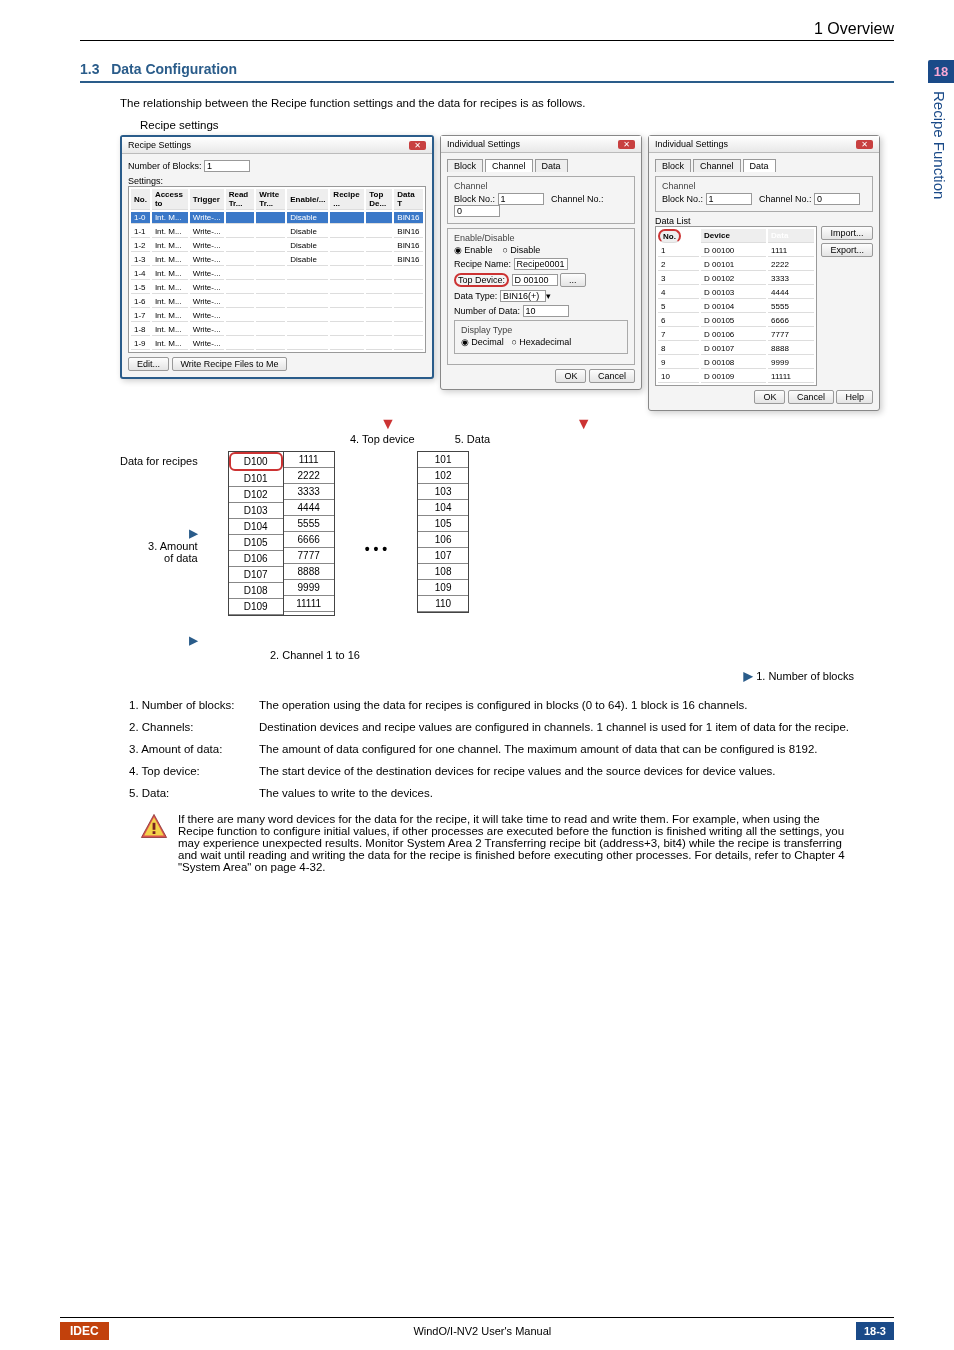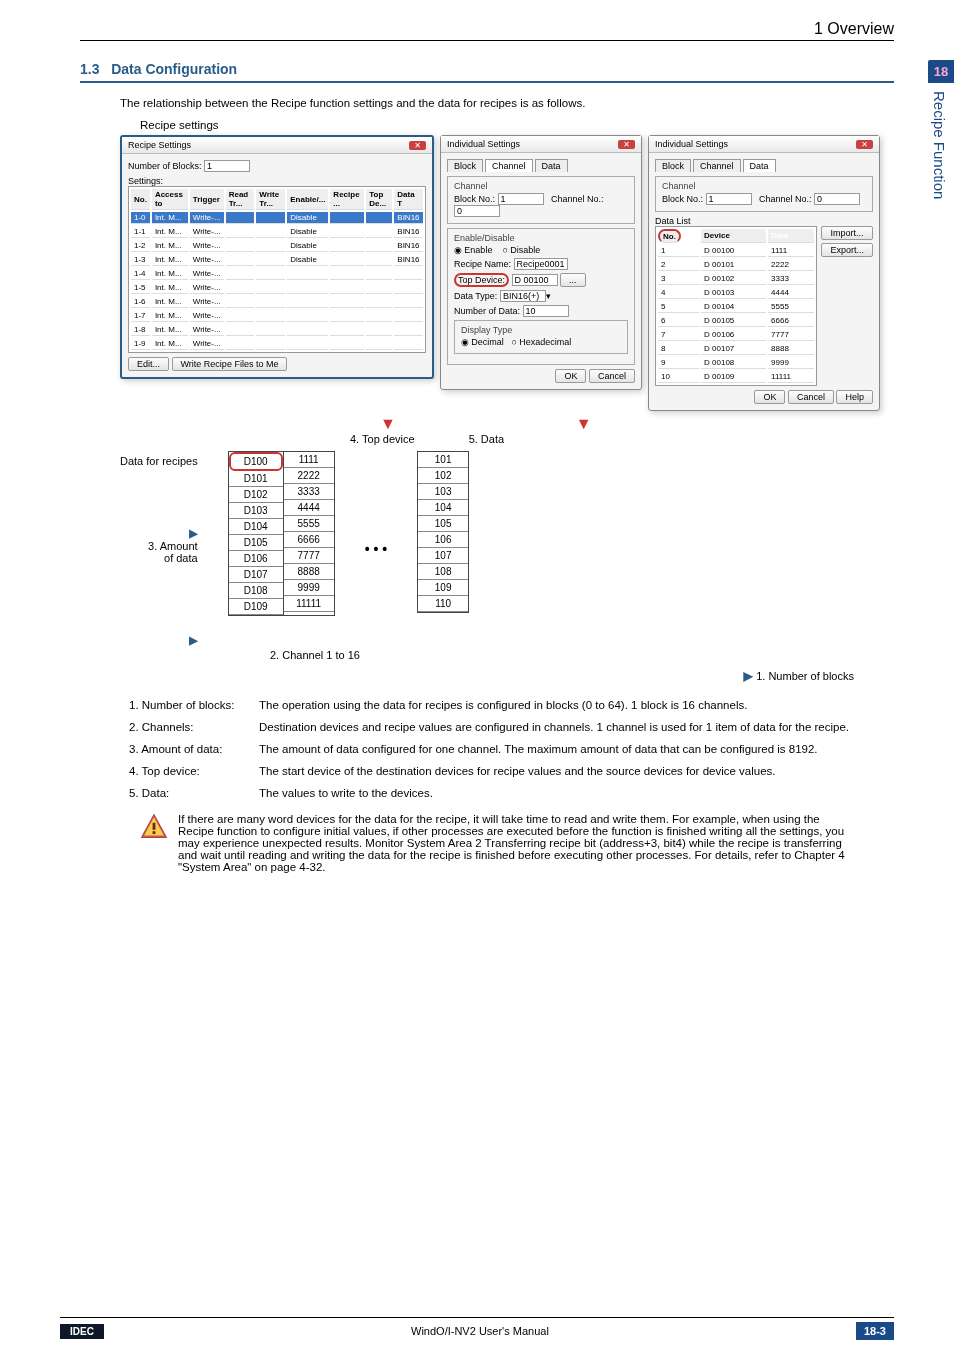--- a/index.html
+++ b/index.html
@@ -93,21 +93,21 @@
   }
   .side-text {
     writing-mode: vertical-rl; text-orientation: mixed;
     font-size:15px; padding:8px 3px; color:#1a4a88;
   }
   .footer {
     position:absolute; bottom:10px; left:60px; right:60px;
     display:flex; justify-content:space-between; align-items:center;
     border-top:1px solid #000; padding-top:4px; font-size:11px;
   }
-  .footer .logo { background:#0f172a;color:#fff;padding:2px 10px;font-weight:bold;font-size:10px;}
+  .footer .logo { background:#c2410c;color:#fff;padding:2px 10px;font-weight:bold;font-size:12px;}
   .footer .pg { background:#1a4a88;color:#fff;padding:3px 8px;font-weight:bold;}
   .dialogs-row { display:flex; gap:6px; align-items:flex-start;}
   .spacer-arrow { text-align:center; color:#c33; font-size:16px;}
   .redbox { border:2px solid #c33; border-radius:8px; padding:0 2px; display:inline-block;}
   .hl-head { background:#3a78c8; color:#fff;}
   .ellipsis { font-size:14px; font-weight:bold;}
   .blocks-row { display:flex; gap:30px; align-items:flex-start; margin-top:6px;}
   .blue-arrow { color:#2a5c8a; font-weight:bold;}
   .annot { font-size:11px; }
 </style>
@@ -426,21 +426,21 @@
             <span class="btn">Help</span>
           </div>
         </div>
       </div>
     </div>
 
     <div style="display:flex; gap:180px; margin-left:260px; margin-top:4px;">
       <div class="spacer-arrow">▼</div>
       <div class="spacer-arrow">▼</div>
     </div>
-    <div style="display:flex; gap:54px; margin-left:230px;">
+    <div style="display:flex; gap:40px; margin-left:230px;">
       <span class="annot">4. Top device</span>
       <span class="annot">5. Data</span>
     </div>
 
     <div class="blocks-row">
       <div style="text-align:right; padding-top:4px;">
         <div class="annot">Data for recipes</div>
         <div style="height:60px;"></div>
         <div class="annot blue-arrow">▶</div>
         <div class="annot" style="white-space:pre-line;">3. Amount

